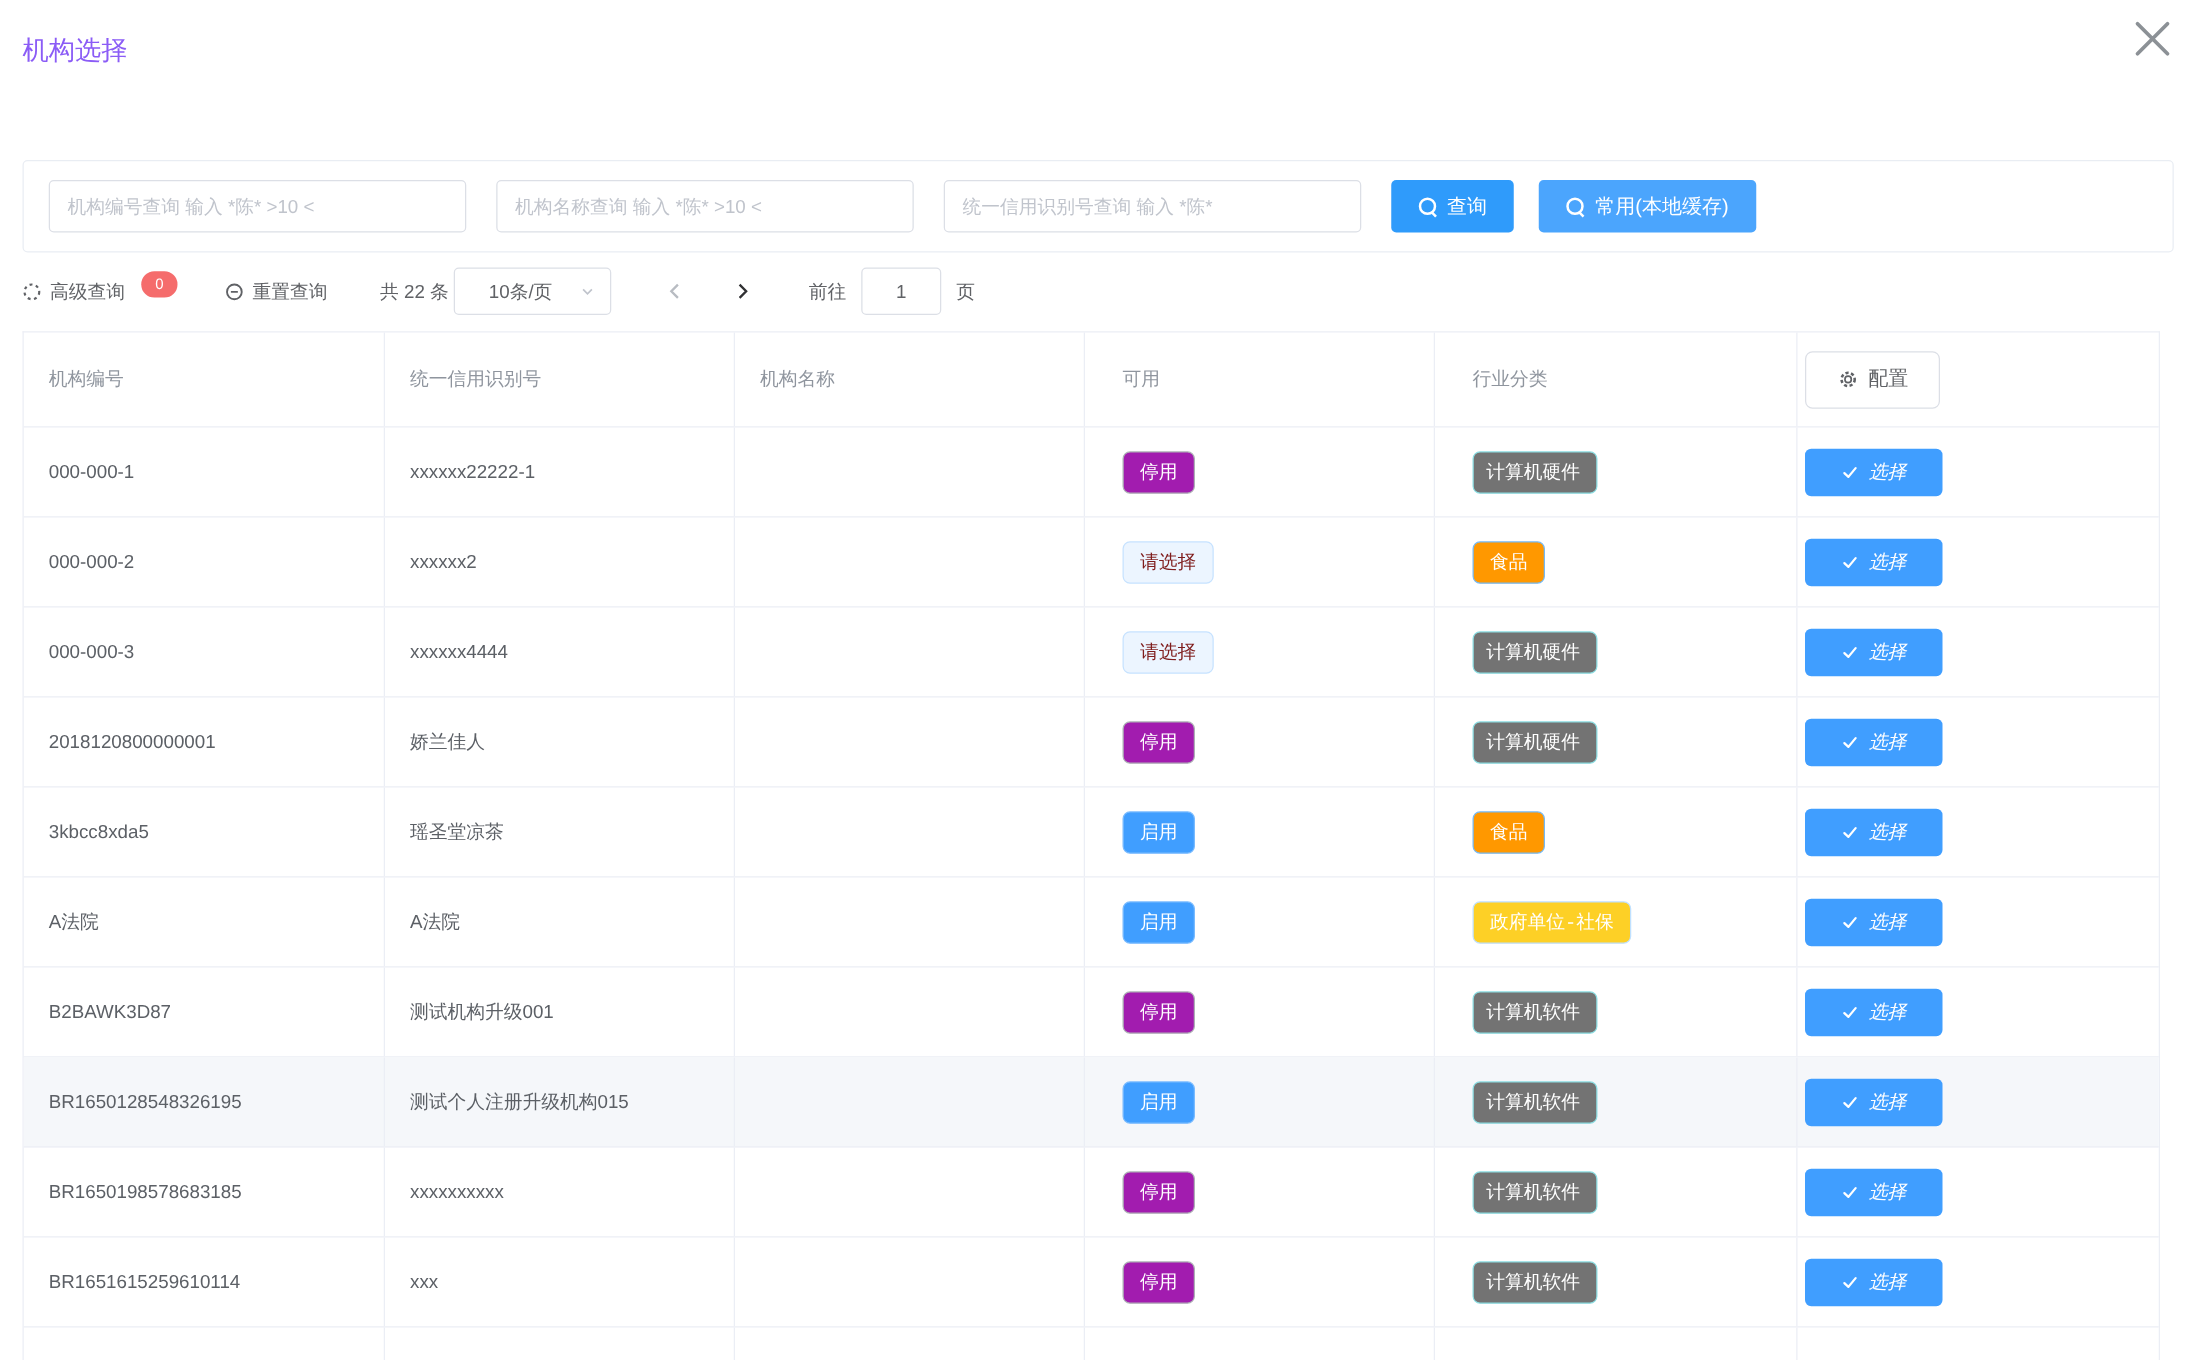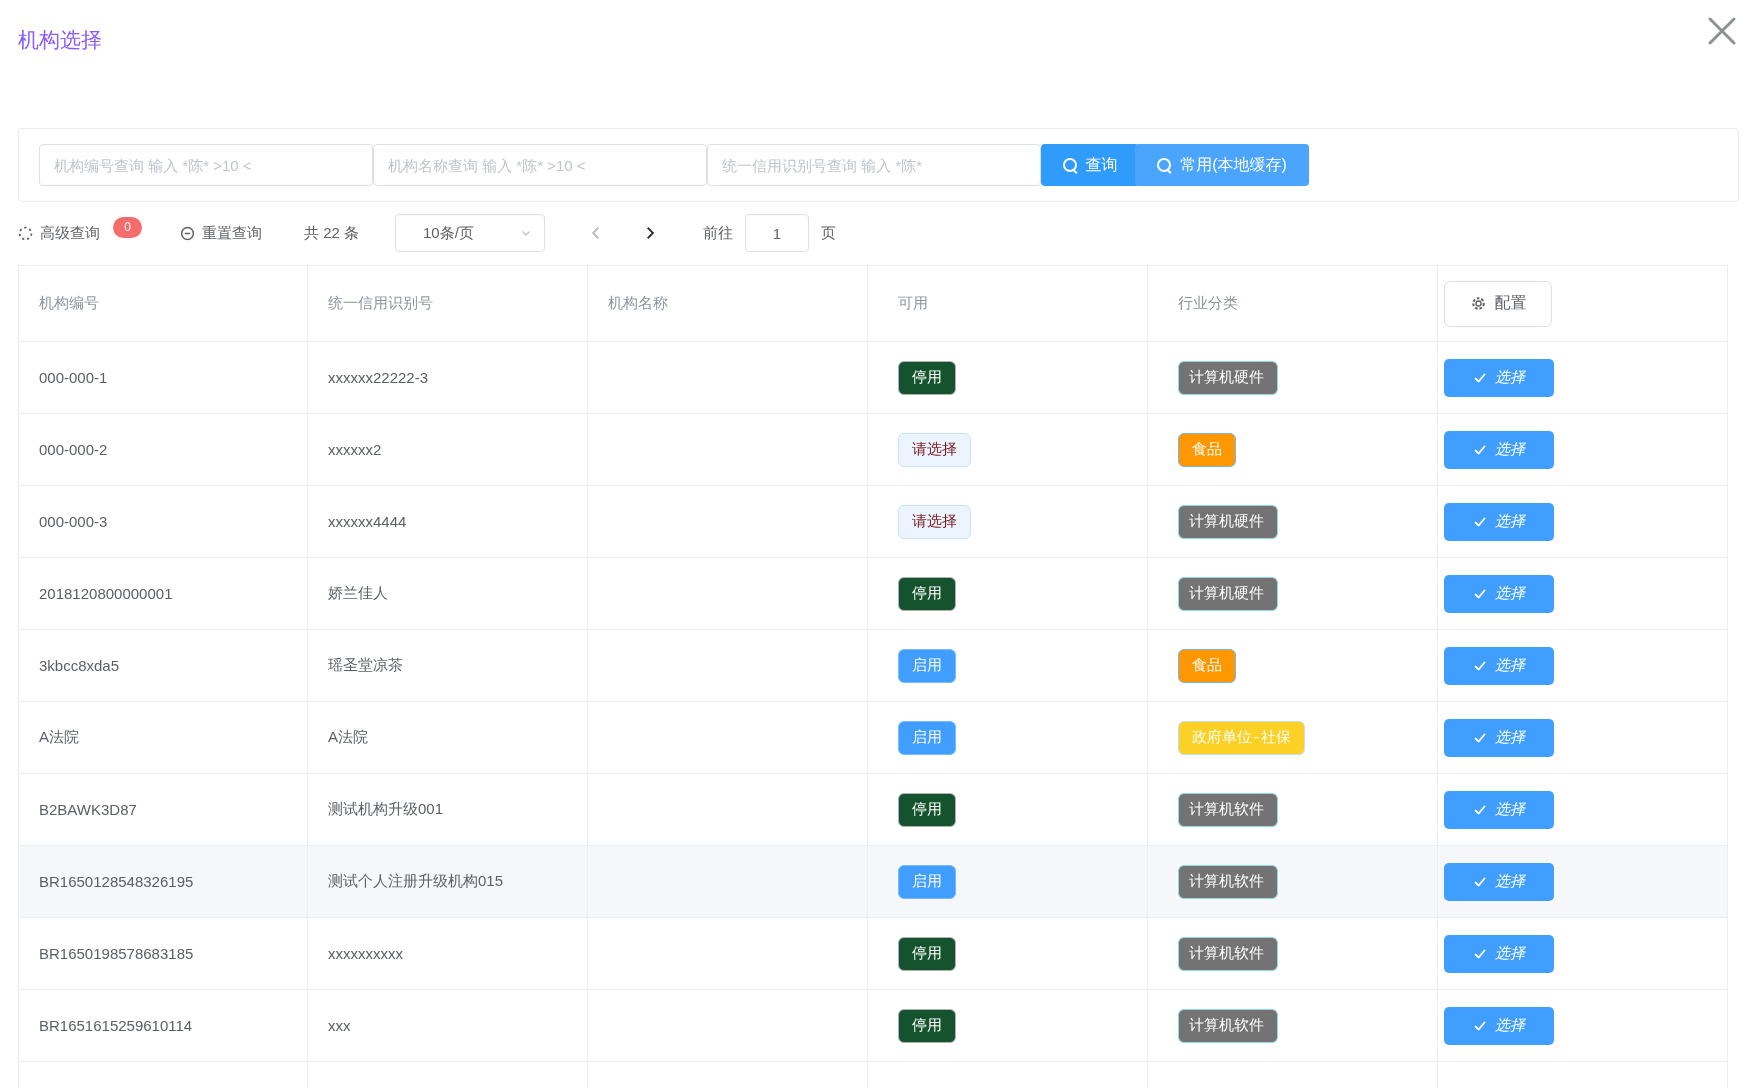--- a/index.html
+++ b/index.html
@@ -6,21 +6,21 @@
   html,body { width:1757px; height:1089px; background:#fff; overflow:hidden;
     font-family:"Liberation Sans","DejaVu Sans",sans-serif; color:#303133; }
 
   .dialog-title { padding:26px 0 0 18px; font-size:21px; font-weight:500; color:#8b5cf6; height:56px; }
 
   .close-btn { position:absolute; top:12px; right:16px; width:38px; height:38px; cursor:pointer; }
   .close-btn svg { width:38px; height:38px; }
 
   
   .filter-box { margin:72px 18px 0 18px; height:74px; border:1px solid #e9edf3; border-radius:4px;
-    display:flex; align-items:center; padding-left:20px; }
+    display:flex; align-items:center; padding-left:20px; gap:24px; }
   .f-input { width:334px; height:42px; border:1px solid #dcdfe6; border-radius:4px;
     padding:0 14px; font-size:15px; color:#606266; outline:none;
     font-family:"Liberation Sans","DejaVu Sans",sans-serif; }
   .f-input::placeholder { color:#c0c4cc; }
   .btn-primary { height:42px; border:none; border-radius:4px; color:#fff; font-size:16px;
     display:inline-flex; align-items:center; justify-content:center; gap:8px; cursor:pointer;
     font-family:"Liberation Sans","DejaVu Sans",sans-serif; }
   .btn-search { width:98px; background:#2f9bfb; }
   .btn-cache  { width:174px; background:#4ba5fd; margin-left:-4px; }
   .mag { width:15px; height:15px; position:relative; display:inline-block; }
@@ -30,21 +30,21 @@
     background:#fff; transform:rotate(45deg); transform-origin:0 0; }
 
   
   .toolbar { margin:10px 18px 0 18px; height:42px; display:flex; align-items:center; font-size:15px; color:#606266; }
   .tb-item { display:inline-flex; align-items:center; gap:7px; cursor:pointer; }
   .adv-badge { min-width:29px; height:21px; padding:0 6px; background:#f56c6c; border-radius:11px;
     color:#fff; font-size:12px; display:inline-flex; align-items:center; justify-content:center;
     position:relative; top:-6px; margin-left:6px; }
   .reset { margin-left:38px; }
   .total { margin-left:42px; cursor:default; }
-  .page-size { margin-left:36px; width:150px; height:38px; border:1px solid #dcdfe6; border-radius:4px;
+  .page-size { margin-left:4px; width:126px; height:38px; border:1px solid #dcdfe6; border-radius:4px;
     display:inline-flex; align-items:center; justify-content:space-between; padding:0 12px 0 27px; cursor:pointer; }
   .chev { width:12px; height:12px; display:inline-block; }
   .pg-prev { margin-left:44px; cursor:pointer; }
   .pg-next { margin-left:40px; cursor:pointer; }
   .goto-label { margin-left:46px; cursor:default; }
   .goto-input { margin-left:12px; width:64px; height:38px; border:1px solid #dcdfe6; border-radius:4px;
     text-align:center; font-size:15px; color:#606266; outline:none;
     font-family:"Liberation Sans","DejaVu Sans",sans-serif; }
   .goto-suffix { margin-left:12px; cursor:default; }
 
@@ -57,21 +57,21 @@
   .tbody .tr { height:72px; border-bottom:1px solid #ebeef5; font-size:15px; color:#5c6066; }
   .tbody .tr.highlight { background:#f5f7fa; }
   .c-pad  { padding-left:20px; }
   .c-pad2 { padding-left:30px; }
   .c-act  { padding-left:6px; }
   .partial-row { height:26px; }
   .partial-row > div { height:26px; }
 
   .badge { display:inline-flex; align-items:center; justify-content:center; height:34px;
     padding:0 13px; border-radius:6px; font-size:15px; color:#fff; border:1px solid transparent; cursor:pointer; }
-  .badge.disabled    { background:#14532d; border-color:#aeb1b6; }
+  .badge.disabled    { background:#a21caf; border-color:#aeb1b6; }
   .badge.enabled     { background:#409eff; border-color:#79bbff; }
   .badge.placeholder { background:#ecf5ff; border-color:#c6e2ff; color:#7f1d1d; }
   .badge.cyan   { background:#737373; border-color:#8adde2;padding-left:10px; }
   .badge.orange { background:#ff9800; border-color:#74b9f5; }
   .badge.yellow { background:#fdd026; border-color:#bfe0ff;font-family:Liberation Mono, monospace; }
 
   .btn-config { width:108px; height:46px; background:#fff; border:1px solid #dcdfe6; border-radius:6px;
     display:inline-flex; align-items:center; justify-content:center; gap:8px; font-size:16px; color:#606266;
     cursor:pointer; font-family:"Liberation Sans","DejaVu Sans",sans-serif; }
   .btn-select { width:110px; height:38px; background:#409eff; border:none; border-radius:5px;
@@ -155,21 +155,21 @@
           <circle cx="10" cy="10" r="3" fill="none" stroke="#606266" stroke-width="1.6"></circle>
         </svg>
         <span>配置</span>
       </button>
     </div>
   </div>
 
   <div class="tbody">
   <div class="tr">
     <div class="c-pad">000-000-1</div>
-    <div class="c-pad">xxxxxx22222-3</div>
+    <div class="c-pad">xxxxxx22222-1</div>
     <div class="c-pad"></div>
     <div class="c-pad2">
           <span class="badge disabled">停用</span>
         </div>
     <div class="c-pad2">
           <span class="badge cyan">计算机硬件</span>
         </div>
     <div class="c-act">
       <button class="btn-select">
         <svg viewBox="0 0 14 14" style="width:14px;height:14px;">

